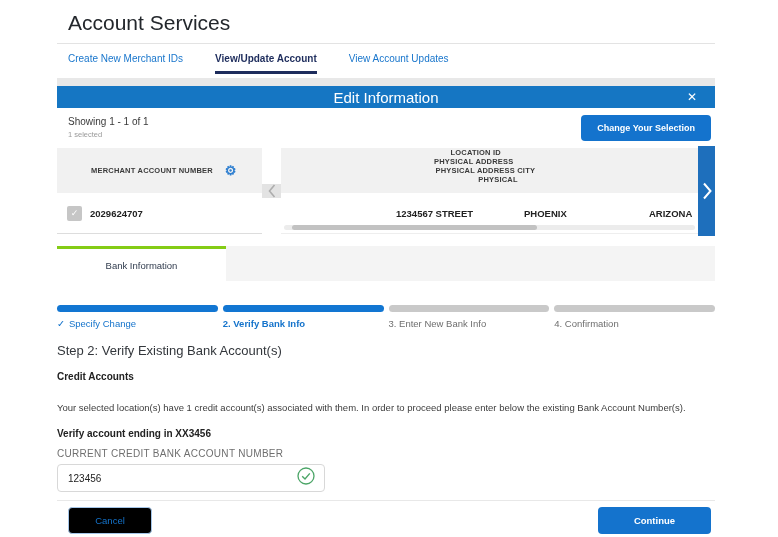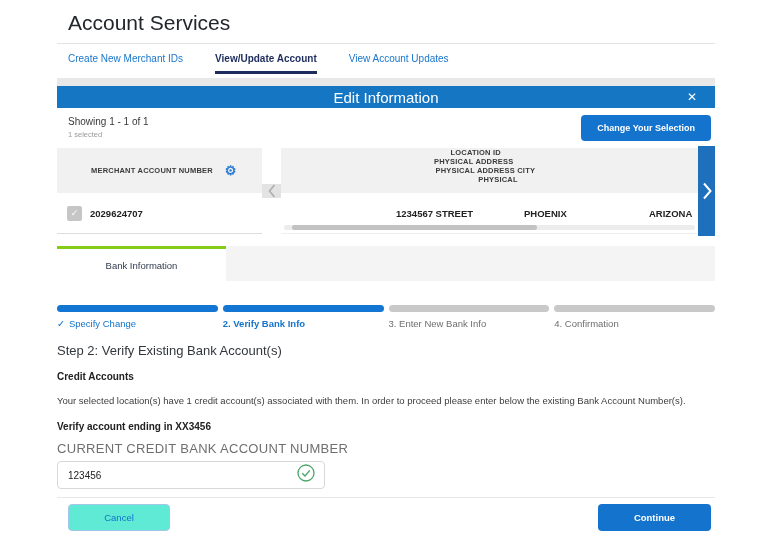--- a/index.html
+++ b/index.html
@@ -68,32 +68,32 @@
   .stepbars .bar.done { background:#1276d2; }
   .steplabels { display:flex; gap:5px; margin-top:6px; }
   .steplabels .sl { flex:1; font-size:9.5px; color:#6e6e6e; }
   .sl.done { color:#1473cb; }
   .sl.current { color:#1473cb; font-weight:700; }
   .sl .chk { margin-right:4px; }
 
   
   .step-title { font-size:13px; color:#33373c; margin-top:14px; font-weight:400; }
   .section-title { font-size:10px; color:#222; font-weight:700; margin-top:13px; }
-  .desc { font-size:9.5px; color:#3c3c3c; margin-top:13px; }
+  .desc { font-size:9.5px; color:#3c3c3c; margin-top:20px; }
   .verify-label { font-size:10px; color:#222; font-weight:700; margin-top:15px; }
-  .input-label { font-size:13px; color:#6f6f6f; margin-top:9px; letter-spacing:.3px; }
+  .input-label { font-size:10px; color:#6f6f6f; margin-top:9px; letter-spacing:.3px; }
   .input-wrap { position:relative; width:268px; height:28px; border:1px solid #d8d8d8; border-radius:4px;
     margin-top:5px; background:#fff; }
   .input-wrap input { border:none; outline:none; width:220px; height:100%; padding-left:10px;
     font-size:10px; color:#222; font-family:inherit; background:transparent; }
   .valid-icon { position:absolute; right:9px; top:50%; transform:translateY(-50%); }
 
   .pre-footer-divider { border-top:1px solid #e8e8e8; margin-top:8px; }
   .footer { display:flex; justify-content:space-between; align-items:center; padding:6px 4px 0 11px; }
-  .btn-outline { width:102px; height:27px; background:#5eead4; border:1px solid #a5c6e9; border-radius:4px;
+  .btn-outline { width:84px; height:27px; background:#000000; border:1px solid #a5c6e9; border-radius:4px;
     color:#1473cb; font-size:9.5px; cursor:pointer; font-family:inherit; }
   .btn-continue { width:113px; height:27px; background:#1473cd; border:none; border-radius:4px;
     color:#fff; font-size:9.5px; font-weight:700; cursor:pointer; font-family:inherit; }
   .bottom-line { border-top:1px solid #dcdcdc; margin-top:7px; }
 </style>
 </head>
 <body>
 
 <div class="page">
   <div class="content">

